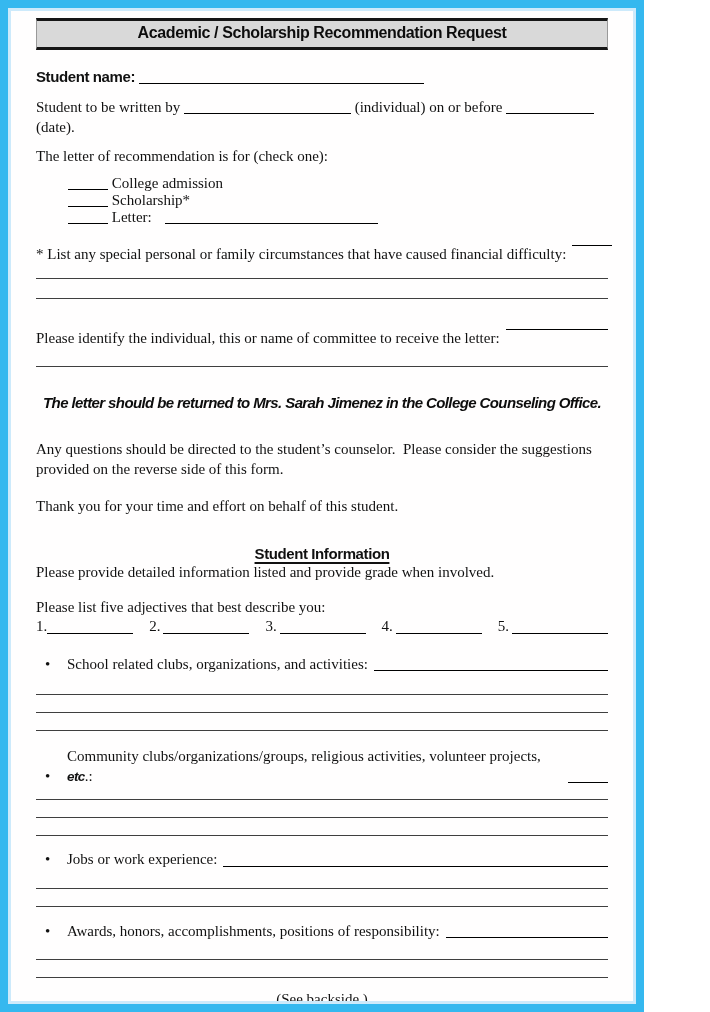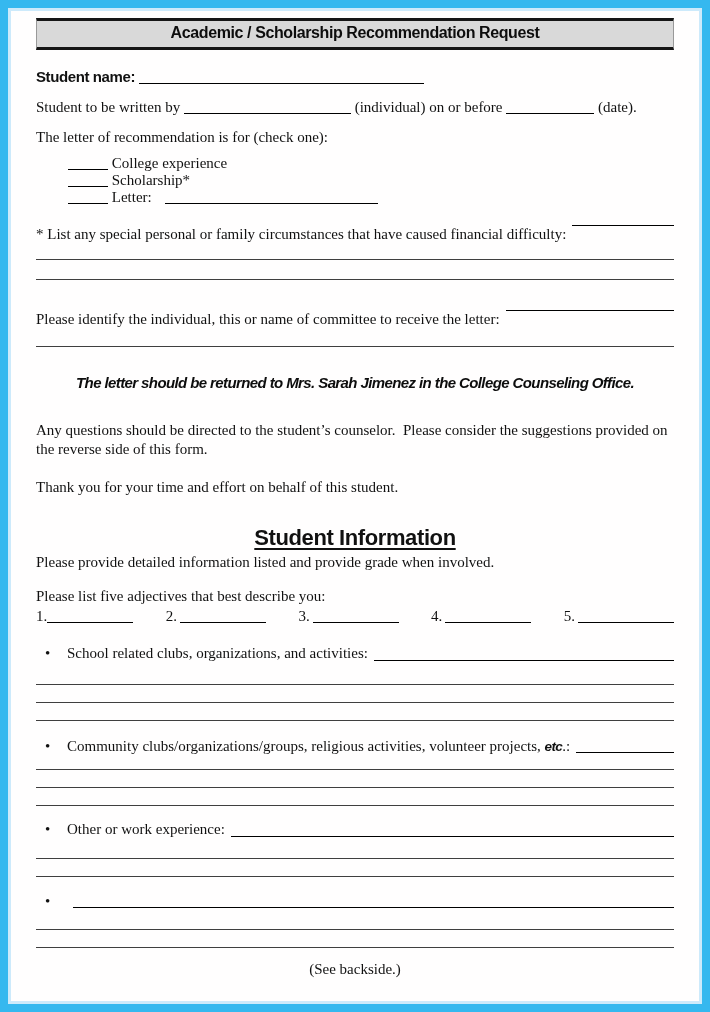--- a/index.html
+++ b/index.html
@@ -1,18 +1,18 @@
 <!DOCTYPE html>
 <html><head>
 <meta charset="utf-8">
 <title>Form</title>
 <style>
   html,body { margin:0; padding:0; background:#ffffff; }
   .page {
-    width:710px; height:1012px; box-sizing:border-box;
+    width:644px; height:1012px; box-sizing:border-box;
     border:8px solid #35b8ef;
   }
   .inner {
     width:100%; height:100%; box-sizing:border-box;
     border:3px solid #cdeafb; overflow:hidden; background:#fffefe;
   }
   .content {
     padding:7px 25px 0 25px;
     font-family:"Liberation Serif","DejaVu Serif",serif;
     font-size:15px; color:#111; line-height:1.3;
@@ -44,21 +44,21 @@
   .options { padding-left:32px; line-height:17px; }
   .notice {
     text-align:center;
     font-family:"Liberation Sans","DejaVu Sans",sans-serif;
     font-weight:bold; font-style:italic; font-size:15px;
     letter-spacing:-0.6px; color:#0d0d0d;
   }
   .section-heading {
     text-align:center;
     font-family:"Liberation Sans","DejaVu Sans",sans-serif;
-    font-weight:bold; font-size:22px; letter-spacing:-0.4px;
+    font-weight:bold; font-size:15px; letter-spacing:-0.4px;
   }
   .section-heading span {
     text-decoration:underline; text-decoration-thickness:1.8px; text-underline-offset:3px;
   }
   .adj-row { display:flex; justify-content:space-between; }
   .adj-item { display:flex; align-items:flex-end; }
   .adj-blank {
     width:86px; height:0; border-bottom:1.4px solid #000;
     margin-bottom:3px; margin-left:3px;
   }
@@ -92,21 +92,21 @@
       <span>(individual) on or before</span>
       <span class="blank" style="width:88px;"></span>
       <span>(date).</span>
     </div>
 
     <div style="margin-top:10px;">The letter of recommendation is for (check one):</div>
 
     <div class="options" style="margin-top:8px;">
       <div>
         <span class="blank" style="width:40px;"></span>
-        <span>College experience</span>
+        <span>College admission</span>
       </div>
       <div>
         <span class="blank" style="width:40px;"></span>
         <span>Scholarship*</span>
       </div>
       <div>
         <span class="blank" style="width:40px;"></span>
         <span>Letter:</span>
         <span class="blank" style="width:213px; margin-left:10px;"></span>
       </div>
@@ -174,28 +174,29 @@
       <span class="dot">•</span>
       <span class="lbl"><span>Community clubs/organizations/groups, religious activities, volunteer projects, </span><span class="etc">etc</span><span>.:</span></span>
       <span class="fill"></span>
     </div>
     <div class="wline" style="margin-top:13px;"></div>
     <div class="wline" style="margin-top:17px;"></div>
     <div class="wline" style="margin-top:17px;"></div>
 
     <div class="bullet-row" style="margin-top:14px;">
       <span class="dot">•</span>
-      <span class="lbl">Other or work experience:</span>
+      <span class="lbl">Jobs or work experience:</span>
       <span class="fill"></span>
     </div>
     <div class="wline" style="margin-top:18px;"></div>
     <div class="wline" style="margin-top:17px;"></div>
 
     <div class="bullet-row" style="margin-top:15px;">
       <span class="dot">•</span>
+      <span class="lbl">Awards, honors, accomplishments, positions of responsibility:</span>
       <span class="fill"></span>
     </div>
     <div class="wline" style="margin-top:18px;"></div>
     <div class="wline" style="margin-top:17px;"></div>
 
     <div class="footer" style="margin-top:12px;">(See backside.)</div>
 
   </div>
  </div>
 </div>

